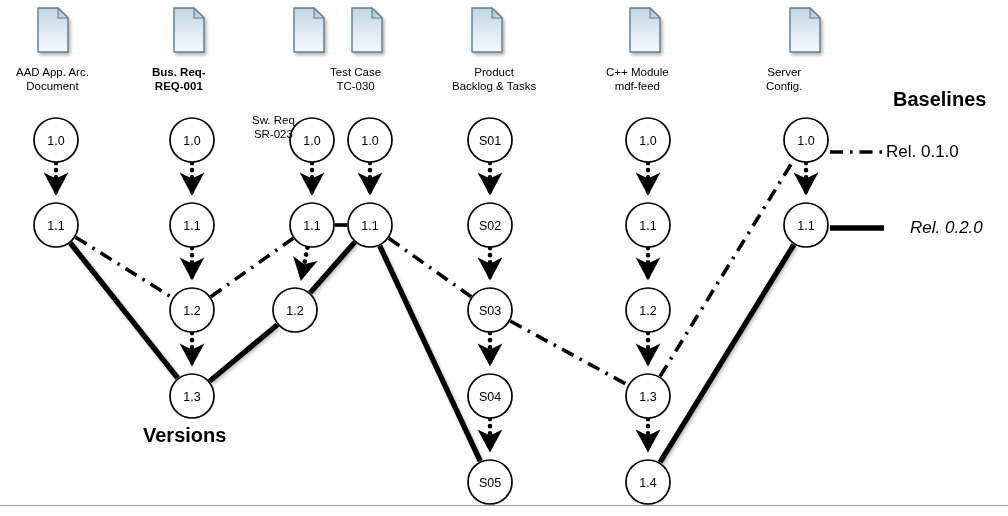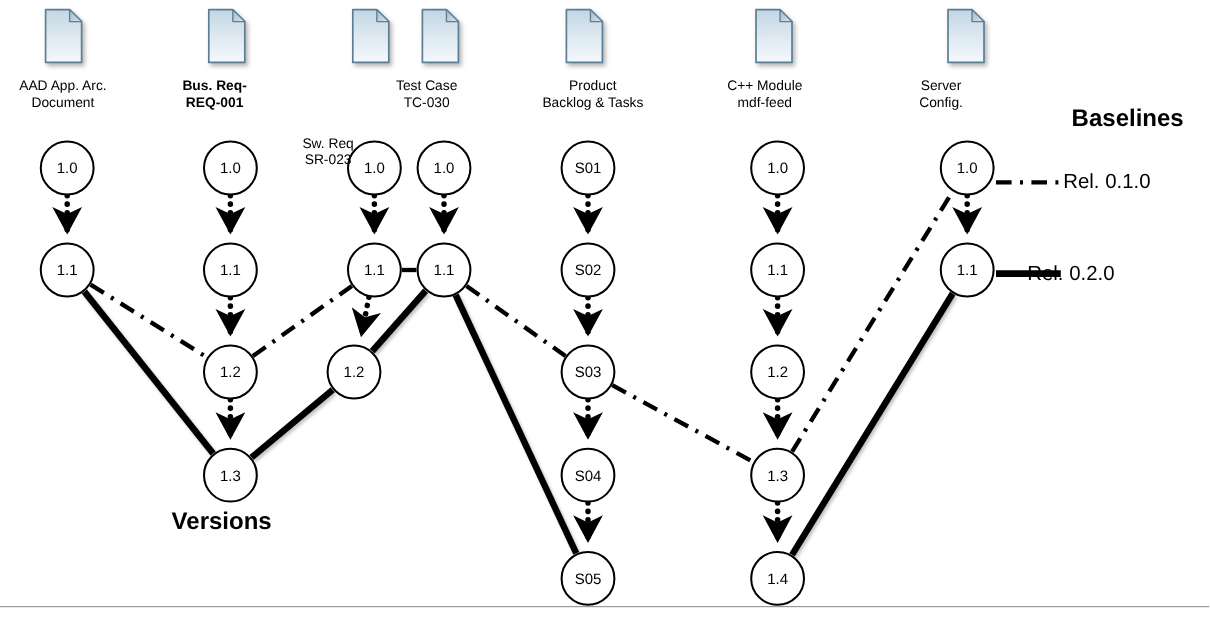--- a/index.html
+++ b/index.html
@@ -270,17 +270,17 @@
       <div class="doc-label" style="left: 766px; top: 66px;">Server
 Config.</div>
     </div>
 
   <div class="section-title" style="left:143px; top:424px;">Versions</div>
 
   <div class="section-title" style="left:893px; top:88px;">Baselines</div>
 
   <div id="legend-labels">
       <div class="legend-text" style="left: 886px; top: 142px; text-align: center;">Rel. 0.1.0</div>
-      <div class="legend-text" style="left: 856px; top: 218px;">Rel. 0.2.0</div>
+      <div class="legend-text" style="left: 910px; top: 218px; font-style: italic;">Rel. 0.2.0</div>
     </div>
 
   <div class="bottom-rule"></div>
 </div>
 
 </body></html>

